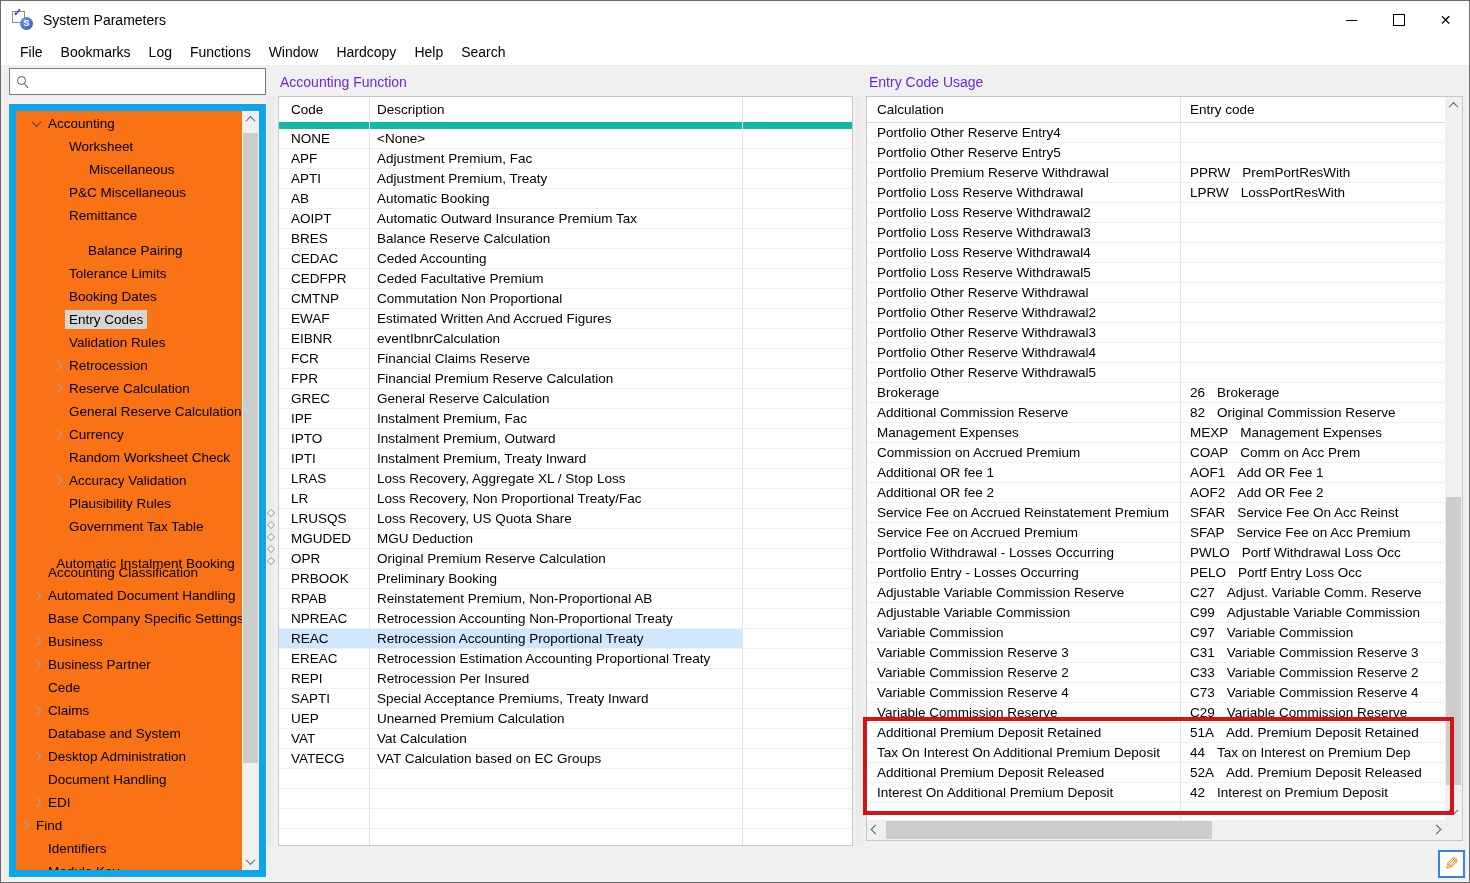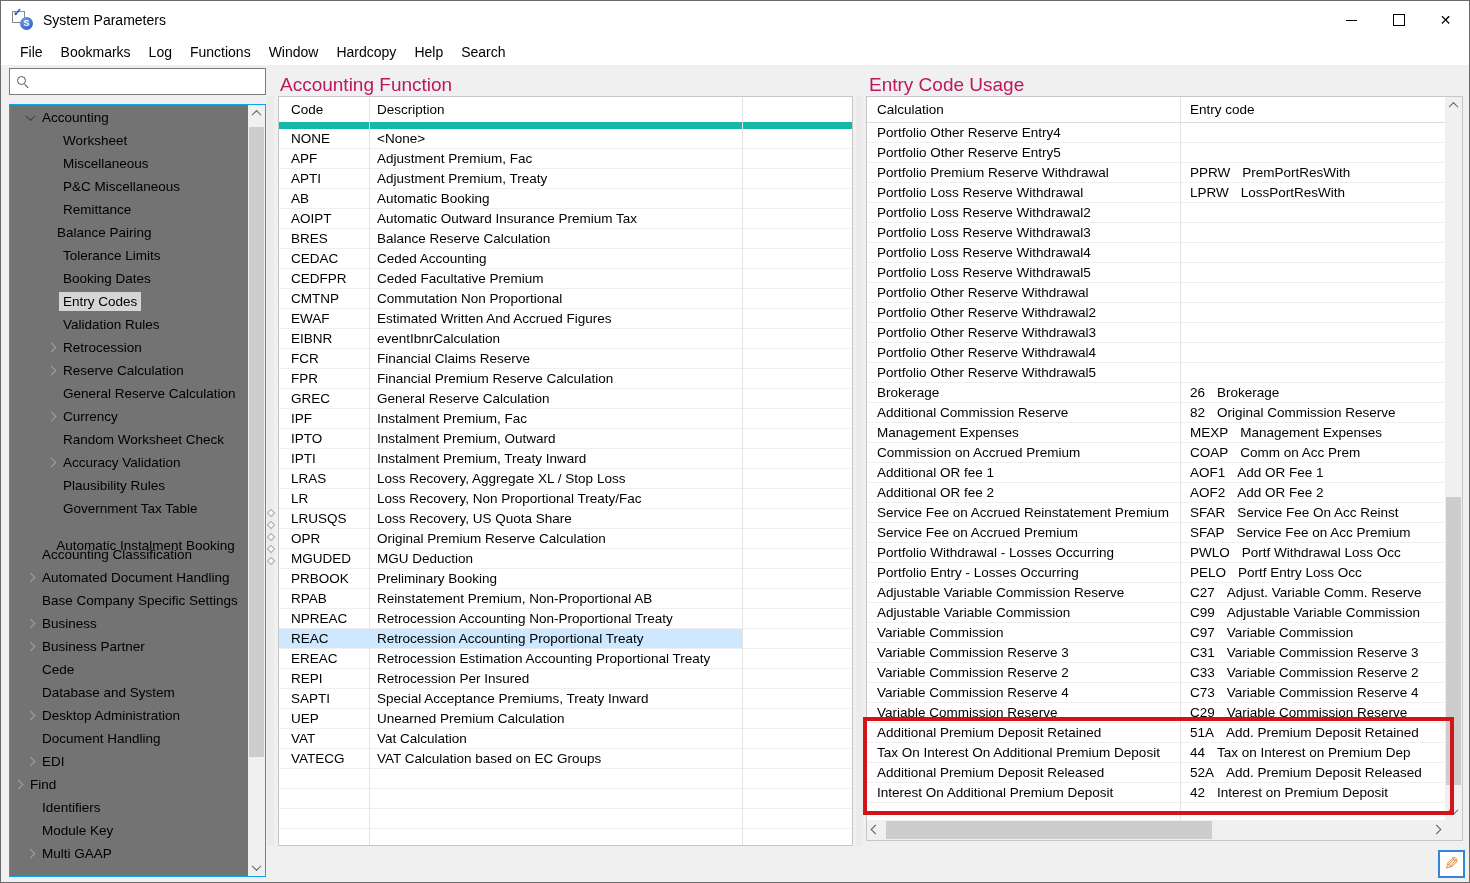--- a/index.html
+++ b/index.html
@@ -27,21 +27,21 @@
   .content{position:absolute;top:64px;left:0;right:0;bottom:0;background:#f0f0f0;}
 
   
   .search-box{position:absolute;left:8px;top:3px;width:257px;height:27px;background:#fff;border:1px solid #7a7a7a;box-sizing:border-box;display:flex;align-items:center;}
   .mag{position:relative;width:14px;height:14px;margin-left:6px;flex:0 0 auto;}
   .mag::before{content:"";position:absolute;left:1px;top:1px;width:7px;height:7px;border:1.5px solid #555;border-radius:50%;}
   .mag::after{content:"";position:absolute;left:9px;top:9px;width:5px;border-top:1.5px solid #555;transform:rotate(45deg);transform-origin:left top;}
   .search-input{border:none;outline:none;flex:1;height:100%;font-size:13px;font-family:"Liberation Sans",sans-serif;background:transparent;padding:0 4px;}
 
   
-  .tree-box{position:absolute;left:8px;top:39px;width:257px;height:773px;background:#737373;border:1px solid #0ea5e9;box-sizing:border-box;overflow:hidden;}
+  .tree-box{position:absolute;left:8px;top:39px;width:257px;height:773px;background:#f97316;border:7px solid #0ea5e9;box-sizing:border-box;overflow:hidden;}
   .tree-items{position:absolute;left:0;top:1px;right:17px;bottom:0;overflow:hidden;}
   .tree-row{height:23px;display:flex;align-items:center;font-size:13.5px;color:#000;box-sizing:border-box;}
   .chev-box{width:16px;height:16px;display:inline-flex;align-items:center;justify-content:center;flex:0 0 auto;}
   .chev{width:6px;height:6px;border-right:1.6px solid;border-bottom:1.6px solid;display:inline-block;}
   .chev.right{transform:rotate(-45deg);border-color:#a3a3a3;}
   .chev.down{transform:rotate(45deg) translate(-1px,-1px);border-color:#3c3c3c;}
   .tree-label{padding:2px 4px;white-space:nowrap;}
   .tree-label.selected{background:#d5d5d5;}
 
   
@@ -54,21 +54,21 @@
   .sb-chev.left{transform:rotate(135deg);}
   .sb-chev.right{transform:rotate(-45deg);}
   .sb-thumb-v{position:absolute;left:1px;right:1px;background:#cdcdcd;}
   .sb-thumb-h{position:absolute;top:1px;bottom:1px;background:#cdcdcd;}
 
   
   .splitter{position:absolute;top:31px;width:7px;height:750px;background:#ebebeb;}
   .split-dot{position:absolute;left:1px;width:4px;height:4px;border:1px solid #ababab;background:#f8f8f8;transform:rotate(45deg);}
 
   
-  .panel-title{position:absolute;top:9px;font-size:19px;color:#be185d;}
+  .panel-title{position:absolute;top:9px;font-size:14px;color:#6d28d9;}
 
   
   .fn-table{position:absolute;left:277px;top:31px;width:575px;height:750px;background:#fff;border:1px solid #c6c6c6;box-sizing:border-box;overflow:hidden;}
   .fn-vline{position:absolute;top:0;bottom:0;width:1px;background:#e4e4e4;}
   .fn-header{height:25px;display:flex;align-items:center;border-bottom:7px solid #14b8a6;font-size:13.5px;}
   .fn-col-code{width:90px;padding-left:12px;box-sizing:border-box;flex:0 0 auto;}
   .fn-col-desc{width:373px;padding-left:8px;box-sizing:border-box;flex:0 0 auto;}
   .fn-row{height:20px;display:flex;align-items:center;border-bottom:1px solid #efefef;font-size:13.5px;box-sizing:border-box;white-space:nowrap;}
   .fn-row.selected{background:linear-gradient(to right,#cde8ff 0,#cde8ff 463px,#fff 463px);}
 
@@ -139,33 +139,33 @@
           <div class="tree-row" style="padding-left: 12px;">
             <span class="chev-box">
               <span class="chev down"></span>
             </span>
             <span class="tree-label">Accounting</span>
           </div>
           <div class="tree-row" style="padding-left: 33px;">
             <span class="chev-box"></span>
             <span class="tree-label">Worksheet</span>
           </div>
-          <div class="tree-row" style="padding-left: 33px;">
+          <div class="tree-row" style="padding-left: 33px; gap: 20px;">
             <span class="chev-box"></span>
             <span class="tree-label">Miscellaneous</span>
           </div>
           <div class="tree-row" style="padding-left: 33px;">
             <span class="chev-box"></span>
             <span class="tree-label">P&amp;C Miscellaneous</span>
           </div>
           <div class="tree-row" style="padding-left: 33px;">
             <span class="chev-box"></span>
             <span class="tree-label">Remittance</span>
           </div>
-          <div class="tree-row" style="padding-left: 27px;">
+          <div class="tree-row" style="padding-left: 52px; margin-top: 12px;">
             <span class="chev-box"></span>
             <span class="tree-label">Balance Pairing</span>
           </div>
           <div class="tree-row" style="padding-left: 33px;">
             <span class="chev-box"></span>
             <span class="tree-label">Tolerance Limits</span>
           </div>
           <div class="tree-row" style="padding-left: 33px;">
             <span class="chev-box"></span>
             <span class="tree-label">Booking Dates</span>
@@ -244,20 +244,26 @@
           </div>
           <div class="tree-row" style="padding-left: 12px;">
             <span class="chev-box">
               <span class="chev right"></span>
             </span>
             <span class="tree-label">Business Partner</span>
           </div>
           <div class="tree-row" style="padding-left: 12px;">
             <span class="chev-box"></span>
             <span class="tree-label">Cede</span>
+          </div>
+          <div class="tree-row" style="padding-left: 12px;">
+            <span class="chev-box">
+              <span class="chev right"></span>
+            </span>
+            <span class="tree-label">Claims</span>
           </div>
           <div class="tree-row" style="padding-left: 12px;">
             <span class="chev-box"></span>
             <span class="tree-label">Database and System</span>
           </div>
           <div class="tree-row" style="padding-left: 12px;">
             <span class="chev-box">
               <span class="chev right"></span>
             </span>
             <span class="tree-label">Desktop Administration</span>
@@ -395,26 +401,26 @@
           </div>
           <div class="fn-row">
             <span class="fn-col-code">LR</span>
             <span class="fn-col-desc">Loss Recovery, Non Proportional Treaty/Fac</span>
           </div>
           <div class="fn-row">
             <span class="fn-col-code">LRUSQS</span>
             <span class="fn-col-desc">Loss Recovery, US Quota Share</span>
           </div>
           <div class="fn-row">
+            <span class="fn-col-code">MGUDED</span>
+            <span class="fn-col-desc">MGU Deduction</span>
+          </div>
+          <div class="fn-row">
             <span class="fn-col-code">OPR</span>
             <span class="fn-col-desc">Original Premium Reserve Calculation</span>
-          </div>
-          <div class="fn-row">
-            <span class="fn-col-code">MGUDED</span>
-            <span class="fn-col-desc">MGU Deduction</span>
           </div>
           <div class="fn-row">
             <span class="fn-col-code">PRBOOK</span>
             <span class="fn-col-desc">Preliminary Booking</span>
           </div>
           <div class="fn-row">
             <span class="fn-col-code">RPAB</span>
             <span class="fn-col-desc">Reinstatement Premium, Non-Proportional AB</span>
           </div>
           <div class="fn-row">

